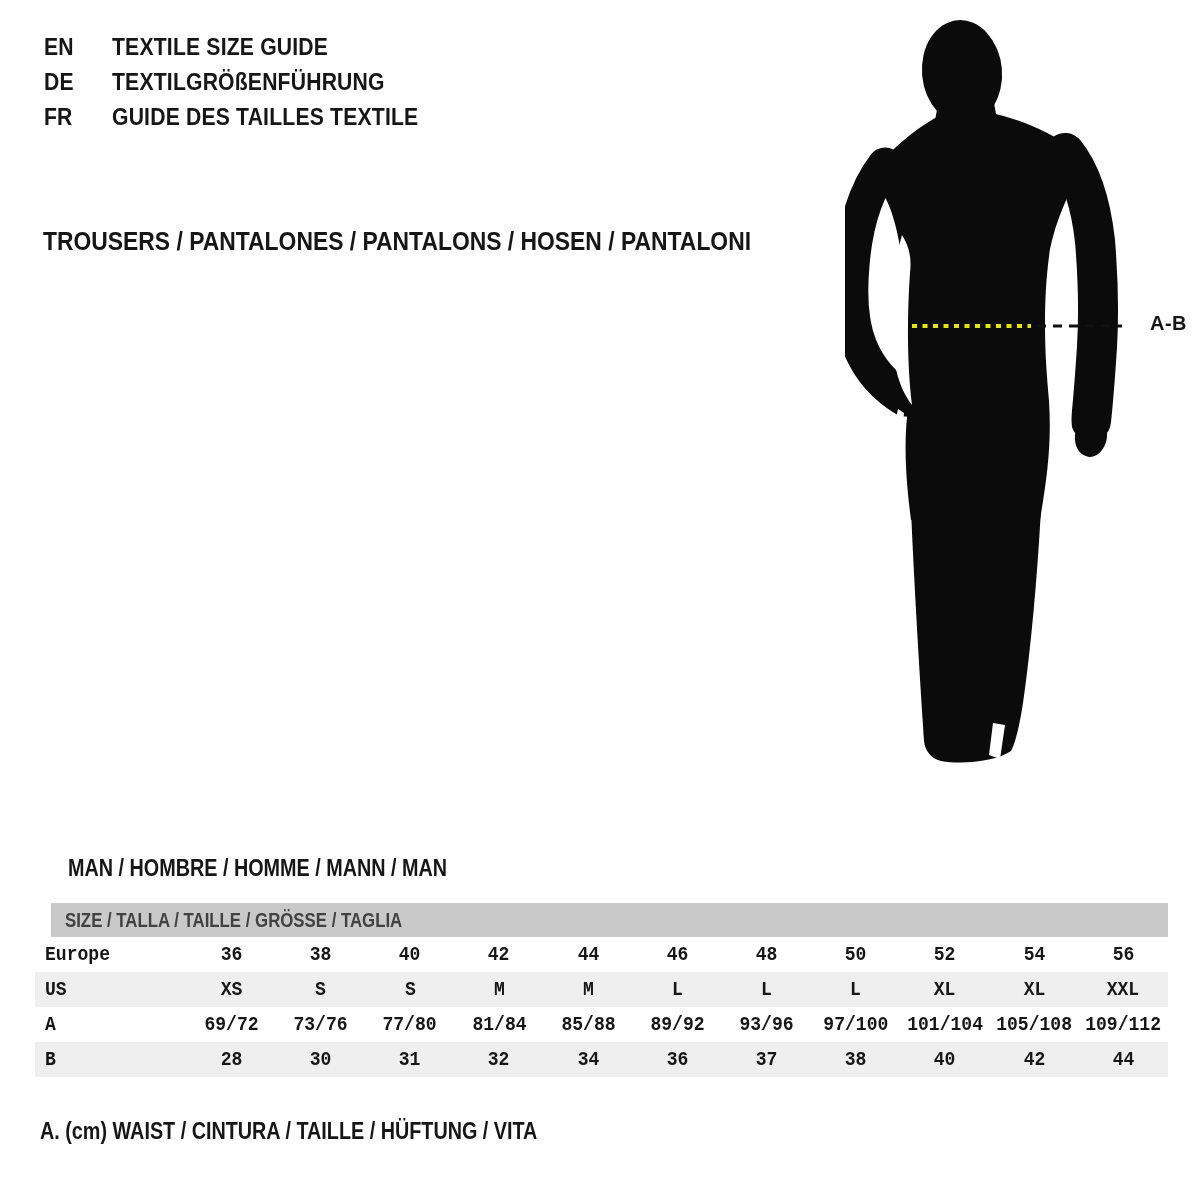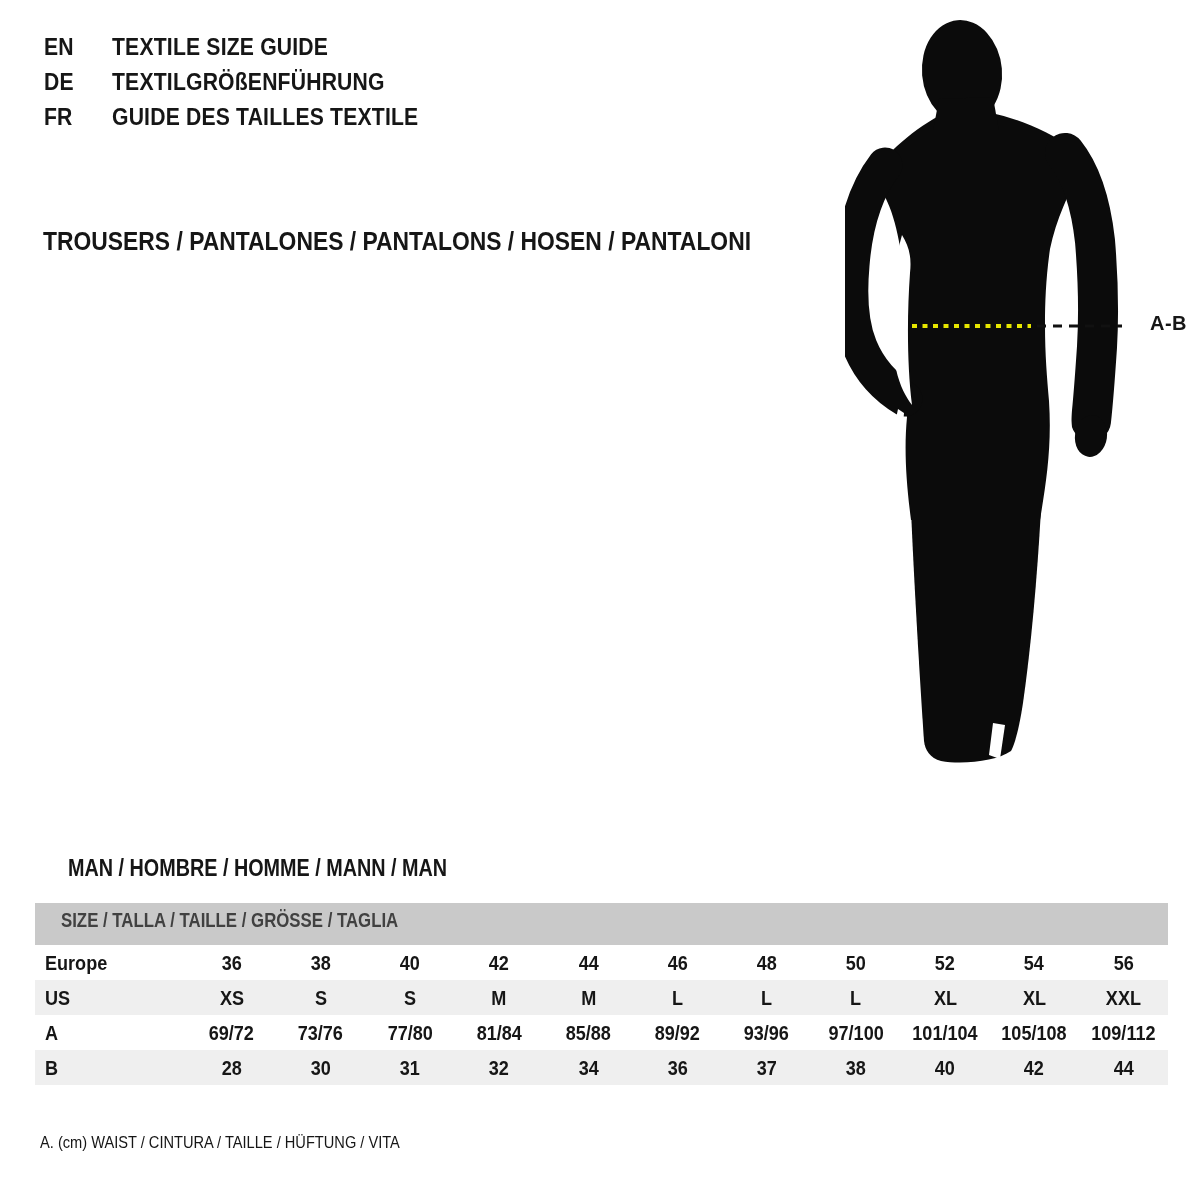--- a/index.html
+++ b/index.html
@@ -40,34 +40,34 @@
   .ab-label{position:absolute;left:1122px;top:312px;font-size:20px;font-weight:700;
     letter-spacing:.5px;color:var(--ink);margin-left:28px;}
 
   
   .man-heading{position:absolute;left:40px;top:853px;height:30px;line-height:30px;
     font-size:23px;font-weight:700;margin-left:28px;}
   .man-heading .cond{transform:scaleX(.86);}
 
   
   .size-table{position:absolute;left:35px;top:903px;width:1133px;}
-  .size-table .bar{height:42px;line-height:34px;background:var(--header-bg);
-    padding-left:26px;color:var(--muted-ink);font-size:21px;font-weight:700;}
+  .size-table .bar{height:34px;line-height:34px;background:var(--header-bg);
+    padding-left:14px;color:var(--muted-ink);font-size:21px;font-weight:700;margin-left:16px;}
   .size-table .bar .cond{transform:scaleX(.8);}
   table.sizes{width:100%;border-collapse:collapse;table-layout:fixed;}
   table.sizes td{height:35px;text-align:center;vertical-align:middle;
-    font-size:21px;font-weight:700;padding:0;}
+    font-size:21px;font-weight:700;padding:0;font-family:Liberation Mono, monospace;}
   table.sizes td.lbl{text-align:left;padding-left:10px;}
   table.sizes tr.stripe{background:var(--stripe-bg);}
   table.sizes .cnum{display:inline-block;transform:scaleX(.86);transform-origin:50% 50%;white-space:nowrap;}
   table.sizes td.lbl .cnum{transform-origin:0 50%;}
 
   
   .footnotes{position:absolute;left:40px;top:1112px;}
-  .footnote{height:38px;line-height:38px;font-size:17px;font-weight:400;margin-top:12px;}
+  .footnote{height:38px;line-height:38px;font-size:23px;font-weight:700;}
   .footnote .cond{transform:scaleX(.86);}
 </style>
 </head>
 <body>
 
 <div class="canvas">
 
   <section class="lang-block">
       <div class="lang-row">
         <span class="cond">EN</span>

